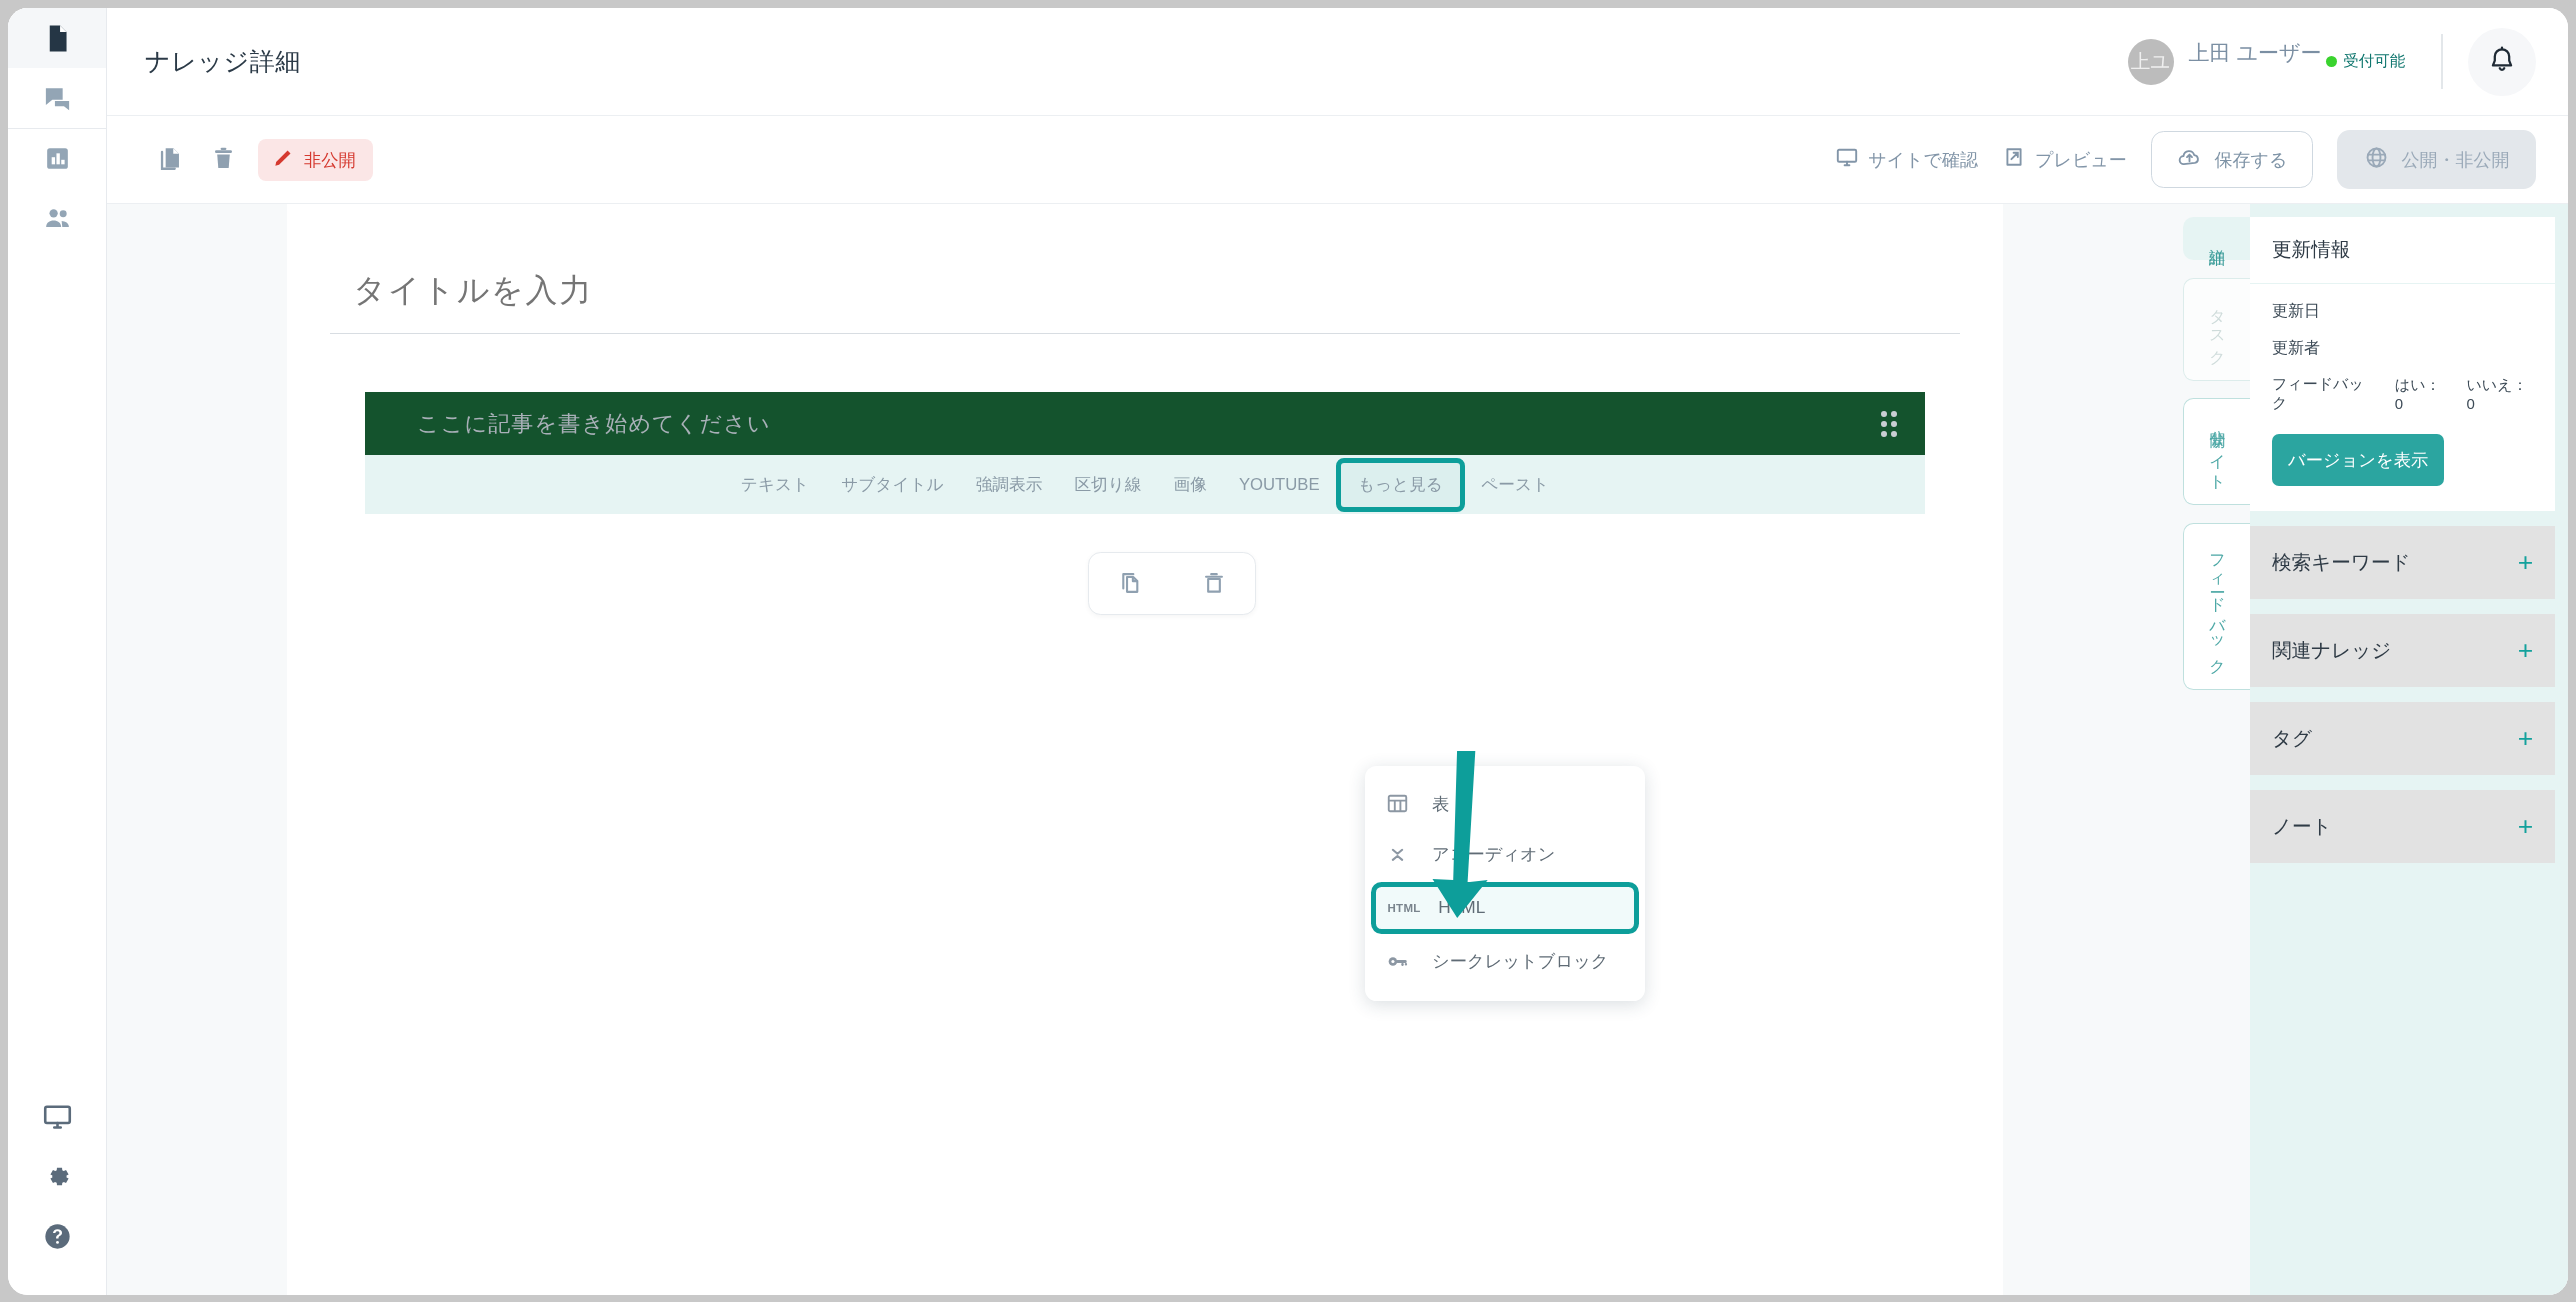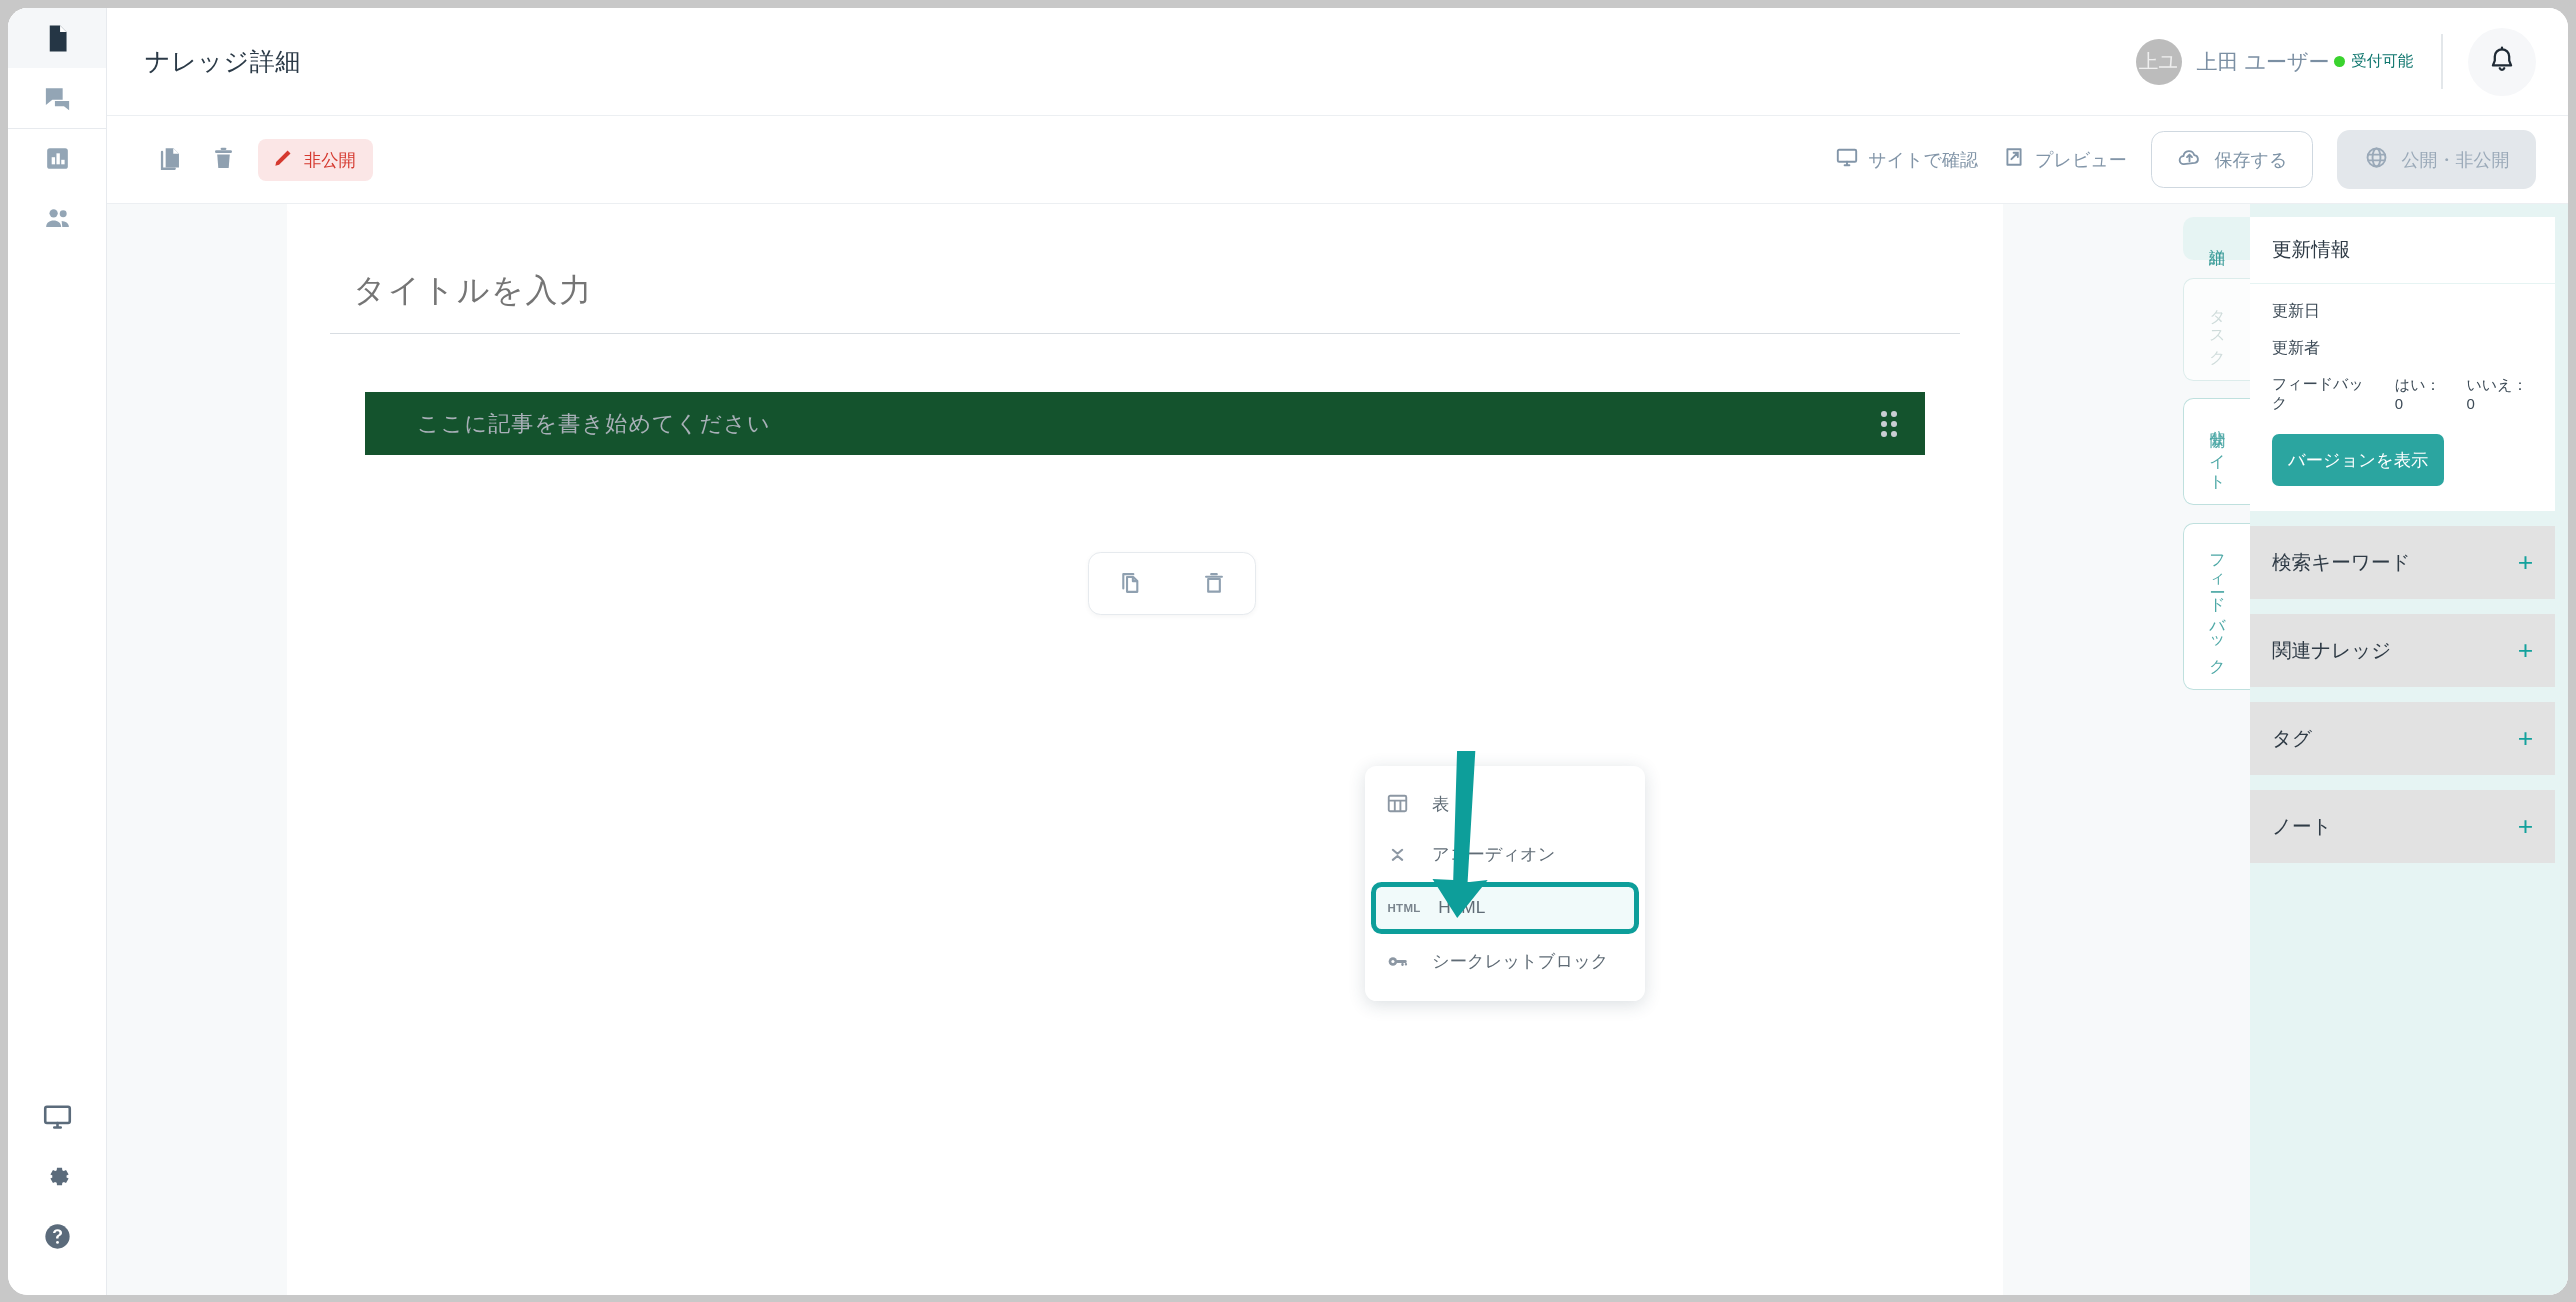--- a/index.html
+++ b/index.html
@@ -46,21 +46,21 @@
   
   .topbar {
     height: 108px; min-height: 108px;
     background: #fff;
     border-bottom: 1.7px solid #eceff2;
     display: flex; align-items: center;
     padding: 0 32px 0 38px;
   }
   .page-title { font-size: 25px; color: #2b3a47; letter-spacing: 0.6px; }
   .topbar-right { margin-left: auto; display: flex; align-items: center; gap: 0; }
-  .user-box { display: flex; align-items: center; gap: 15px; padding-right: 28px; margin-left: 36px; }
+  .user-box { display: flex; gap: 15px; padding-right: 36px; margin-left: 36px; }
   .avatar {
     width: 46px; height: 46px; border-radius: 50%;
     background: #bcbcbc; color: #efefef;
     display: flex; align-items: center; justify-content: center;
     font-size: 19.6px;
   }
   .user-meta { display: flex; gap: 4.6px; }
   .user-name { font-size: 21px; color: #7b8fa3; }
   .user-status { font-size: 15.5px; color: #0f766e; display: flex; align-items: center; gap: 6.3px; }
   .status-dot { width: 11px; height: 11px; border-radius: 50%; background: #3ad32e; display:inline-block; }
@@ -476,20 +476,30 @@
               <span class="drag-handle">
                 <i></i>
                   <i></i>
                 <i></i>
                   <i></i>
                 <i></i>
                   <i></i>
               </span>
             </div>
 
+            <div class="type-bar">
+              <span class="type-item">テキスト</span>
+              <span class="type-item">サブタイトル</span>
+              <span class="type-item">強調表示</span>
+              <span class="type-item">区切り線</span>
+              <span class="type-item">画像</span>
+              <span class="type-item">YOUTUBE</span>
+              <span class="type-item highlighted">もっと見る</span>
+              <span class="type-item">ペースト</span>
+            </div>
           </div>
 
           <div class="dropdown">
             <div class="dd-item">
               <span class="dd-ico">
                 <svg width="25" height="25" viewBox="0 0 24 24" fill="none" stroke="#8c97a3" stroke-width="1.8">
                   <rect x="3.6" y="4.6" width="16.8" height="14.8" rx="1.4"></rect>
                   <path d="M3.6 9.2h16.8M9.4 9.2v10.2M14.8 9.2v10.2"></path>
                 </svg>
               </span>

